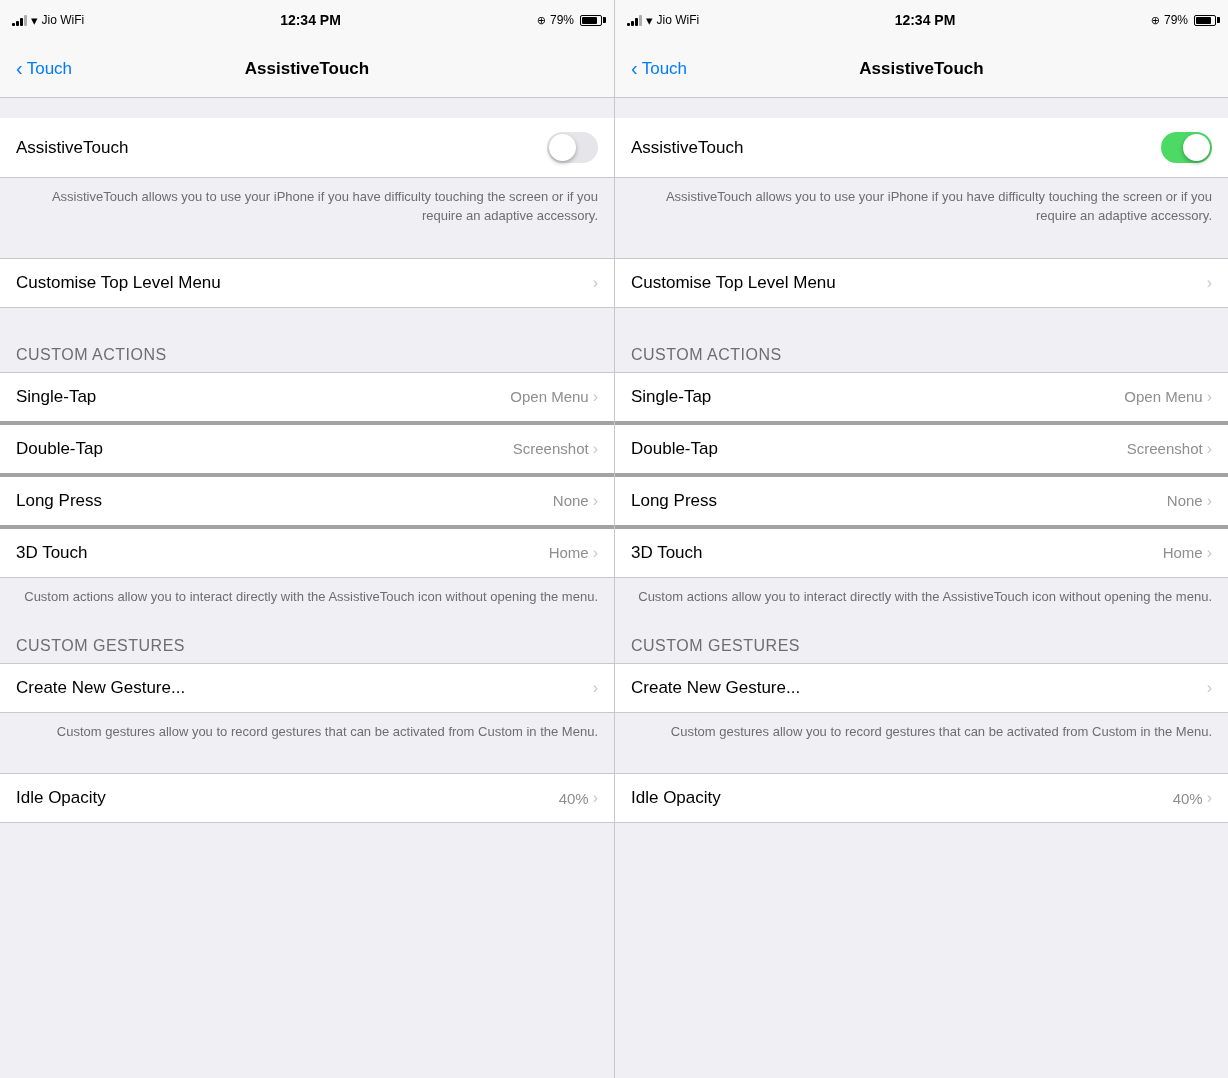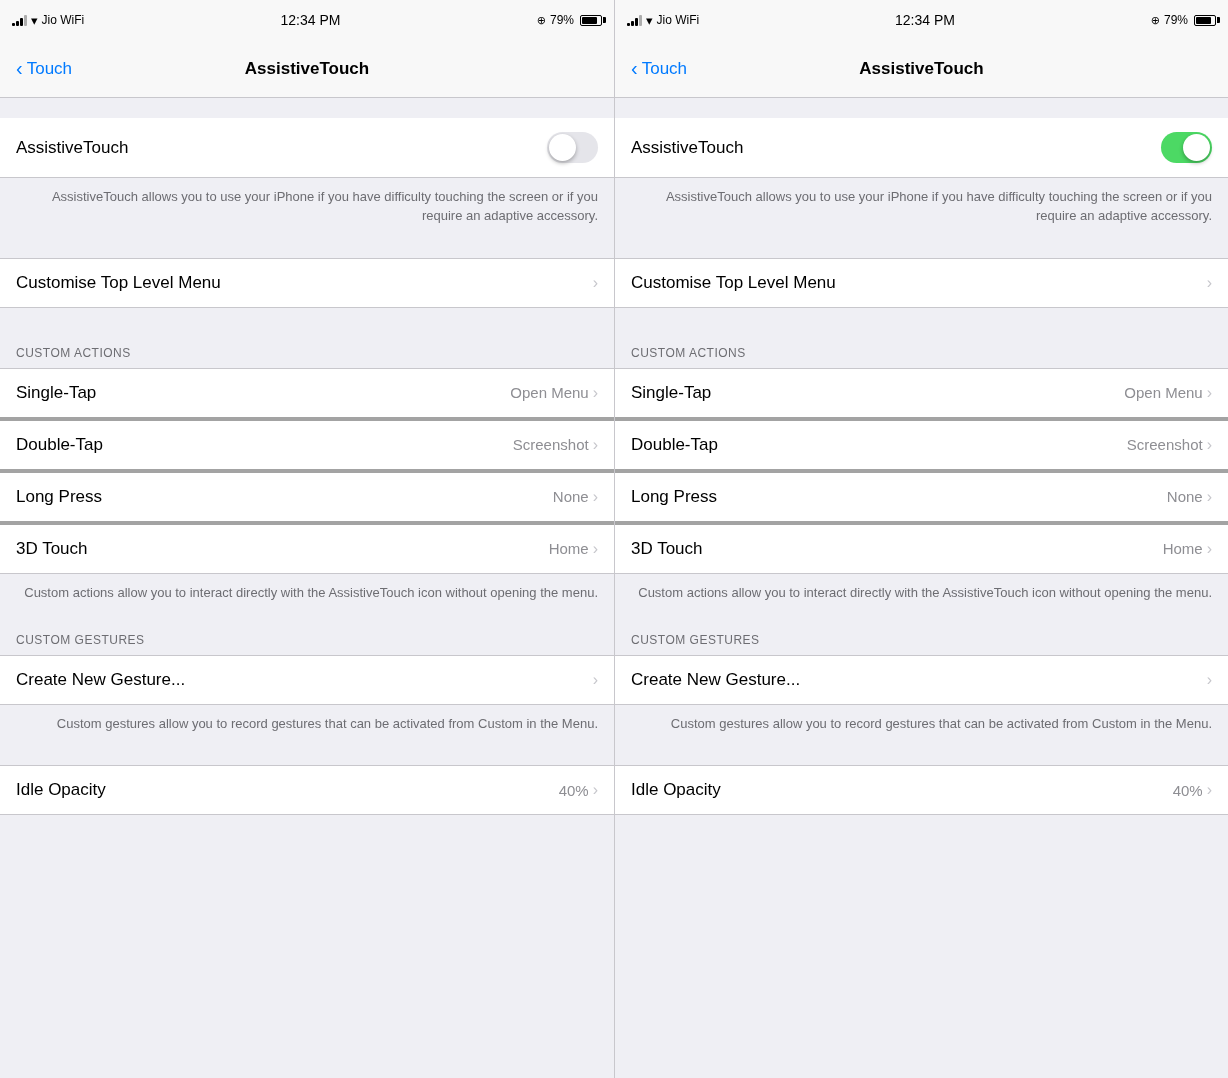--- a/index.html
+++ b/index.html
@@ -42,21 +42,21 @@
 
     .status-left {
       display: flex;
       align-items: center;
       gap: 4px;
       font-size: 12px;
     }
 
     .status-center {
       font-size: 14px;
-      font-weight: 400;
+      font-weight: 700;
     }
 
     .status-right {
       display: flex;
       align-items: center;
       gap: 4px;
       font-size: 12px;
     }
 
     .battery-icon {
@@ -224,21 +224,21 @@
     }
 
     .chevron-right {
       color: #c7c7cc;
       font-size: 16px;
     }
 
     
     .section-header {
       padding: 18px 16px 8px;
-      font-size: 12px;
+      font-size: 16px;
       color: #6d6d72;
       text-transform: uppercase;
       letter-spacing: 0.5px;
       background: #efeff4;
     }
 
     .section-card {
       background: #000000;
       border-top: 1px solid #c8c7cc;
       border-bottom: 1px solid #c8c7cc;

